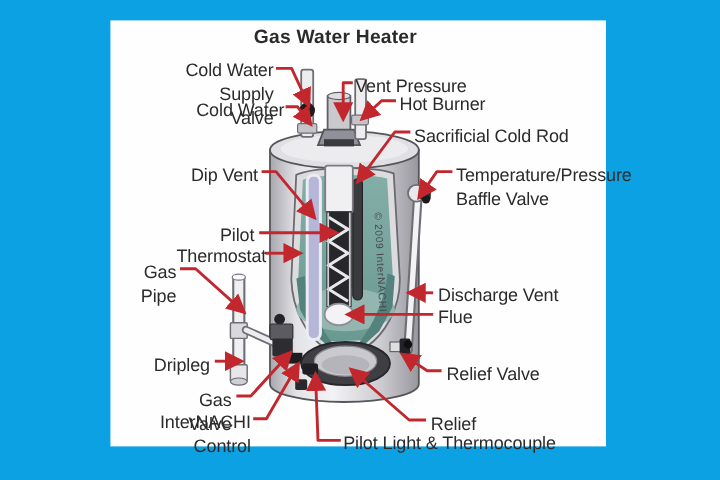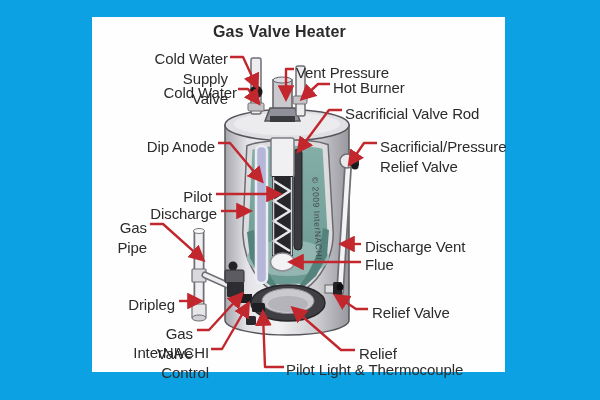--- a/index.html
+++ b/index.html
@@ -129,31 +129,31 @@
     <path class="leader" marker-end="url(#arr)" d="M361,262 L293,262"></path>
     <path class="leader" marker-end="url(#arr)" d="M179,301 L198,301"></path>
     <path class="leader" marker-end="url(#arr)" d="M368,309 L356,309 L338,297"></path>
     <path class="leader" marker-end="url(#arr)" d="M197,330 L209,330 L240,296"></path>
     <path class="leader" marker-end="url(#arr)" d="M211,349 L222,349 L247,306"></path>
     <path class="leader" marker-end="url(#arr)" d="M355,350 L341,350 L295,310"></path>
     <path class="leader" marker-end="url(#arr)" d="M284,367 L265,367 L263,315"></path>
   </g>
 </svg>
 
-<div class="title">Gas Valve Heater</div>
+<div class="title">Gas Water Heater</div>
 
 <div class="lbl r" style="left:148px;top:49px;width:80px">Cold Water Supply Valve</div>
 <div class="lbl nw" style="left:296px;top:63px">Vent Pressure</div>
 <div class="lbl r" style="left:161px;top:83px;width:76px">Cold Water</div>
 <div class="lbl nw" style="left:333px;top:78px">Hot Burner</div>
-<div class="lbl nw" style="left:345px;top:104px">Sacrificial Valve Rod</div>
-<div class="lbl r" style="left:145px;top:137px;width:70px">Dip Anode</div>
-<div class="lbl" style="left:380px;top:137px;width:122px">Sacrificial/Pressure Relief Valve</div>
+<div class="lbl nw" style="left:345px;top:104px">Sacrificial Cold Rod</div>
+<div class="lbl r" style="left:145px;top:137px;width:70px">Dip Vent</div>
+<div class="lbl" style="left:380px;top:137px;width:122px">Temperature/Pressure Baffle Valve</div>
 <div class="lbl r" style="left:152px;top:187px;width:60px">Pilot</div>
-<div class="lbl r" style="left:147px;top:204px;width:70px">Discharge</div>
+<div class="lbl r" style="left:147px;top:204px;width:70px">Thermostat</div>
 <div class="lbl r" style="left:87px;top:218px;width:60px">Gas Pipe</div>
 <div class="lbl nw" style="left:365px;top:237px">Discharge Vent</div>
 <div class="lbl nw" style="left:365px;top:255px">Flue</div>
 <div class="lbl r" style="left:115px;top:295px;width:60px">Dripleg</div>
 <div class="lbl nw" style="left:372px;top:303px">Relief Valve</div>
 <div class="lbl r" style="left:133px;top:324px;width:60px">Gas Valve</div>
 <div class="lbl r" style="left:97px;top:343px;width:112px">InterNACHI Control</div>
 <div class="lbl nw" style="left:359px;top:344px">Relief</div>
 <div class="lbl nw" style="left:286px;top:360px">Pilot Light &amp; Thermocouple</div>
 

